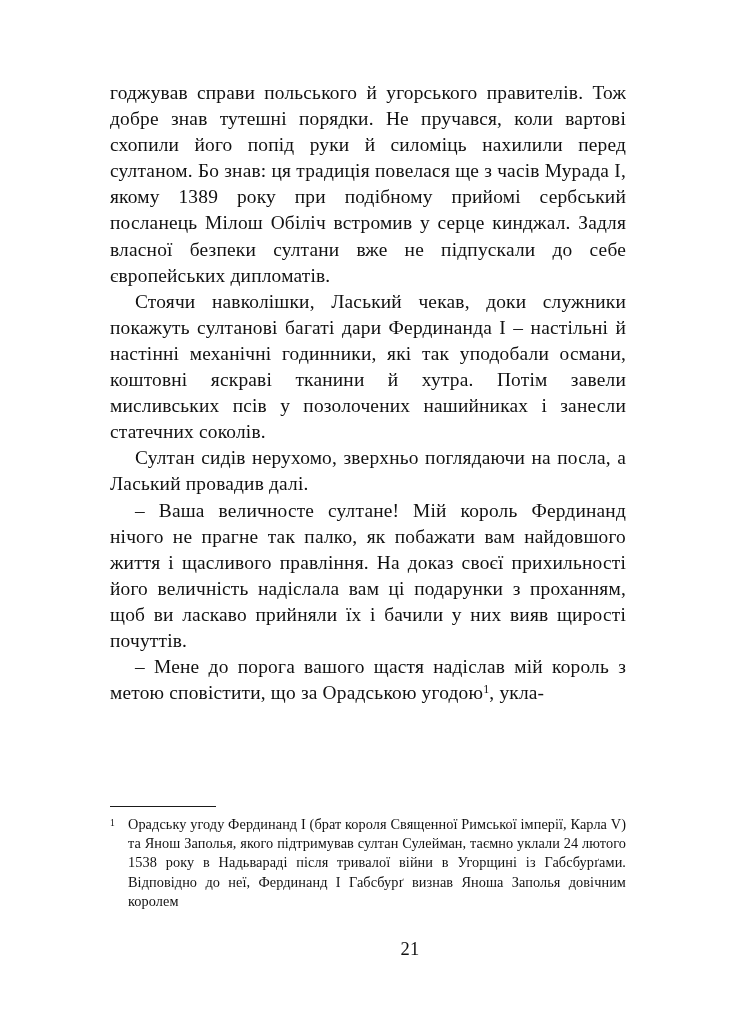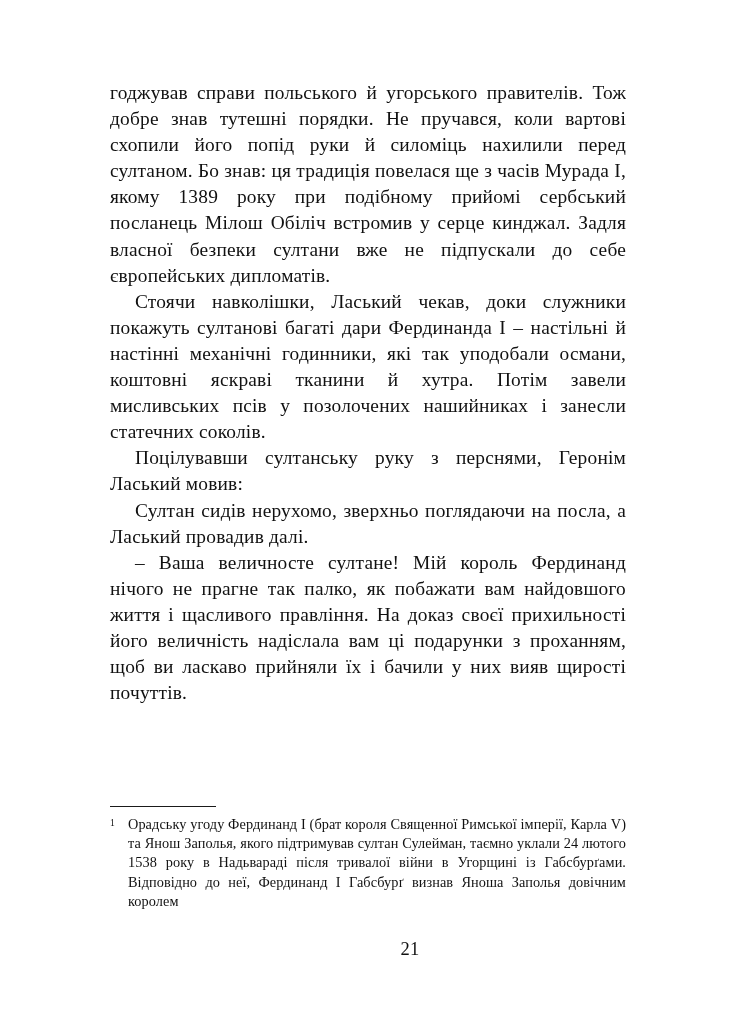--- a/index.html
+++ b/index.html
@@ -98,23 +98,23 @@
   }
 </style>
 </head>
 <body>
 
 <div class="page">
 
   <div class="textblock">
     <p class="para first">годжував справи польського й угорського правителів. Тож добре знав тутешні порядки. Не пручався, коли вартові схопили його попід руки й силоміць нахилили перед султаном. Бо знав: ця традиція повелася ще з ча­сів Мурада I, якому 1389 року при подібному прийомі сербський посланець Мілош Обіліч встромив у серце кинджал. Задля власної безпеки султани вже не підпу­скали до себе європейських дипломатів.</p>
     <p class="para">Стоячи навколішки, Ласький чекав, доки служники покажуть султанові багаті дари Фердинанда I – нас­тільні й настінні механічні годинники, які так уподо­бали османи, коштовні яскраві тканини й хутра. Потім завели мисливських псів у позолочених нашийниках і занесли статечних соколів.</p>
-    <p class="para">Поцілувавши султанську руку з перснями, Геронім Ласький мовив:</p>
     <p class="para">Султан сидів нерухомо, зверхньо поглядаючи на по­сла, а Ласький провадив далі.</p>
     <p class="para">– Ваша величносте султане! Мій король Фердинанд нічого не прагне так палко, як побажати вам найдов­шого життя і щасливого правління. На доказ своєї при­хильності його величність надіслала вам ці подарунки з проханням, щоб ви ласкаво прийняли їх і бачили у них вияв щирості почуттів.</p>
+    <p class="para"><span>– Мене до порога вашого щастя надіслав мій король з метою сповістити, що за Орадською угодою</span><sup>1</sup><span>, укла-</span></p>
   </div>
 
   <div class="footnote-area">
     <div class="footnote-rule"></div>
     <div class="footnote">
       <span class="footnote-marker">1</span><span>Орадську угоду Фердинанд I (брат короля Священної Римської імперії, Карла V) та Янош Заполья, якого підтримував султан Сулейман, таємно уклали 24 лютого 1538 року в Надьвараді піс­ля тривалої війни в Угорщині із Габсбурґами. Відповідно до неї, Фердинанд I Габсбурґ визнав Яноша Заполья довічним королем</span>
     </div>
   </div>
 
   <div class="folio">21</div>

